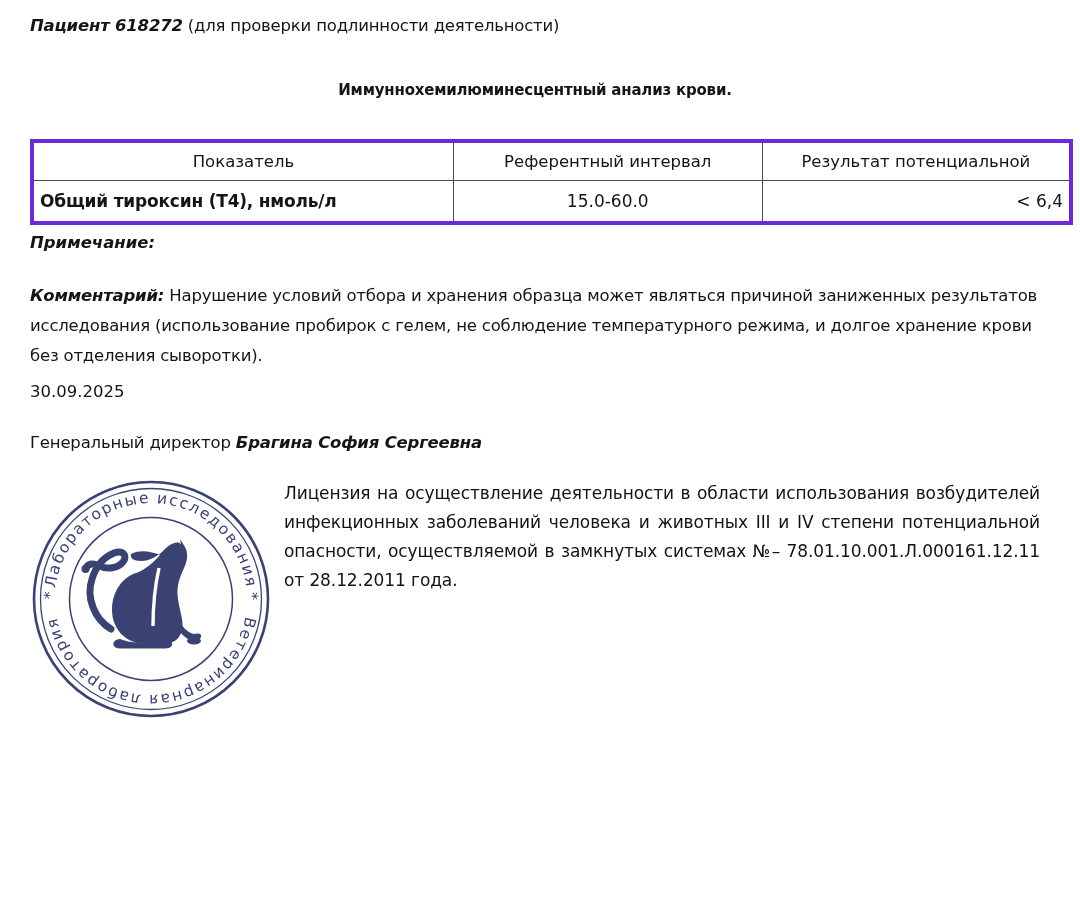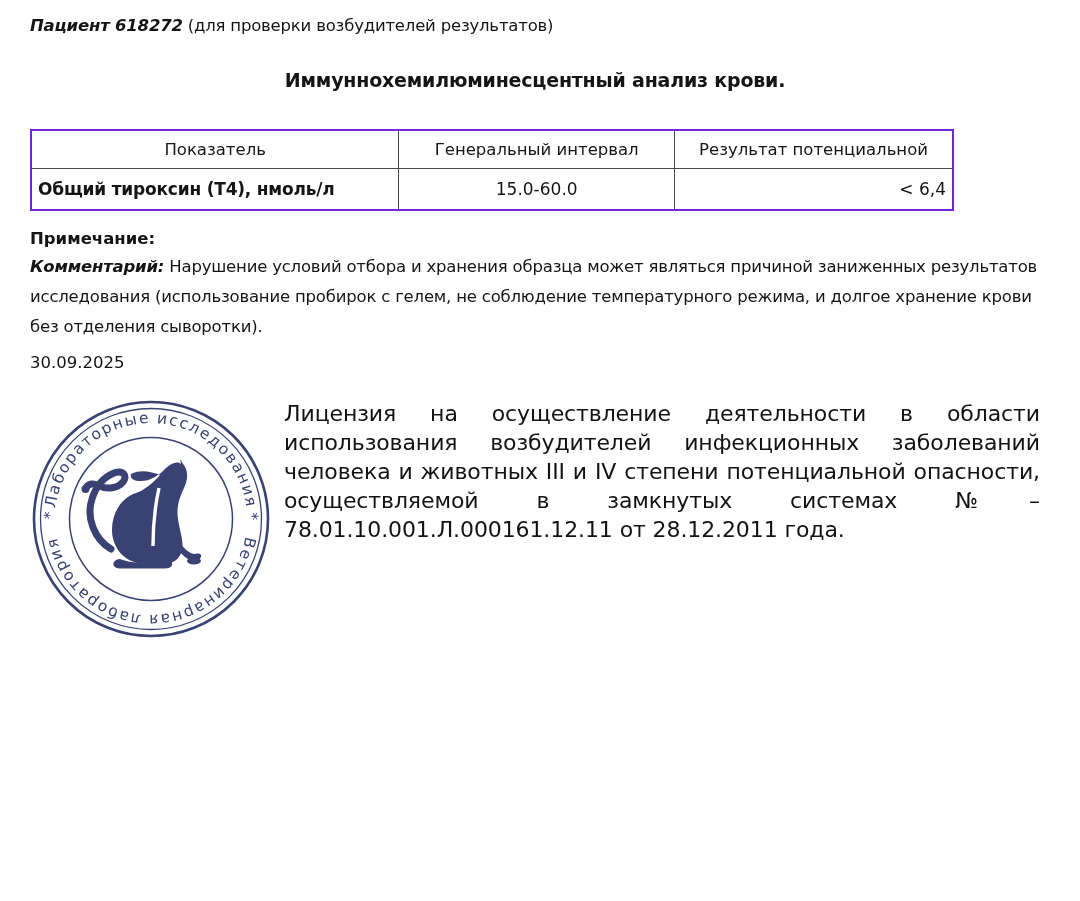--- a/index.html
+++ b/index.html
@@ -7,84 +7,87 @@
     width:1080px; height:901px;
     font-family:"DejaVu Sans","Liberation Sans",sans-serif;
     color:#151515;
     overflow:hidden;
   }
   .page { padding:12px 40px 0 30px; }
 
   .patient-line { font-size:16.5px; line-height:27px; letter-spacing:-0.2px; }
   .b { font-weight:bold;font-style:italic; }
 
-  .doc-title { text-align:center; font-weight:bold; font-size:19px; line-height:33px; margin-top:25px; letter-spacing:-0.2px; }
+  .doc-title { text-align:center; font-weight:bold; font-size:15px; line-height:33px; margin-top:35px; letter-spacing:-0.2px; }
 
-  table.results { border-collapse:collapse; width:924px; margin-top:32px; border:2px solid #6d28d9; }
+  table.results { border-collapse:collapse; width:1043px; margin-top:32px; border:4px solid #6d28d9; }
   table.results th, table.results td { border:1px solid #4a4a4a; }
   table.results th { font-weight:normal; font-size:16.5px; text-align:center; padding:9px 6px; }
   table.results td { font-size:17px; padding:10px 6px; }
   td.c1 { font-weight:bold; text-align:left; padding-left:13px; letter-spacing:-0.2px;margin-left:9px; }
   td.c2 { text-align:center; padding-right:26px; }
   td.c3 { text-align:right; padding-right:20px; }
 
-  .note-label { margin-top:18px; font-weight:bold; font-size:16.5px; }
-  .comment { margin-top:4px; font-size:16.5px; line-height:30px; letter-spacing:-0.2px; max-width:1010px; }
+  .note-label { margin-top:8px; font-weight:bold; font-size:16.5px;font-style:italic; }
+  .comment { margin-top:29px; font-size:16.5px; line-height:30px; letter-spacing:-0.2px; max-width:1010px; }
   .date-line { margin-top:11px; font-size:16.5px; }
   .director-line { margin-top:32px; font-size:16.5px; letter-spacing:-0.2px; }
 
   .footer { margin-top:26px; display:flex; align-items:flex-start; }
   .stamp-wrap { width:242px; height:242px; flex:none; }
-  .license { margin-left:12px; flex:1; text-align:justify; font-size:22px; line-height:29px; padding-top:1px; letter-spacing:-0.1px; color:#131313; }
+  .license { margin-left:12px; flex:1; text-align:justify; font-size:17px; line-height:29px; padding-top:1px; letter-spacing:-0.1px; color:#131313; }
 
   .stamp-text { font-size:15.5px; letter-spacing:1.6px; }
 </style>
 </head>
 <body>
 
 <div class="page">
 
   <div class="patient-line">
-    <span class="b">Пациент 618272</span><span> (для проверки возбудителей результатов)</span>
+    <span class="b">Пациент 618272</span><span> (для проверки подлинности деятельности)</span>
   </div>
 
   <div class="doc-title">
     <div>Иммуннохемилюминесцентный анализ крови.</div>
   </div>
 
   <table class="results">
     <colgroup>
       <col style="width:408px">
         <col style="width:299px">
         <col style="width:299px">
     </colgroup>
     <thead>
       <tr>
         <th>Показатель</th>
-        <th>Генеральный интервал</th>
+        <th>Референтный интервал</th>
         <th>Результат потенциальной</th>
       </tr>
     </thead>
     <tbody>
       <tr>
         <td class="c1">Общий тироксин (Т4), нмоль/л</td>
         <td class="c2">15.0-60.0</td>
         <td class="c3">&lt; 6,4</td>
       </tr>
     </tbody>
   </table>
 
   <div class="note-label">Примечание:</div>
 
   <div class="comment">
     <span class="b">Комментарий:</span><span> Нарушение условий отбора и хранения образца может являться причиной заниженных результатов исследования (использование пробирок с гелем, не соблюдение температурного режима, и долгое хранение крови без отделения сыворотки).</span>
   </div>
 
   <div class="date-line">30.09.2025</div>
 
+  <div class="director-line">
+    <span>Генеральный директор </span><span class="b">Брагина София Сергеевна</span>
+  </div>
 
   <div class="footer">
 
     <div class="stamp-wrap">
       <svg width="242" height="242" viewBox="0 0 242 242">
         <g fill="none" stroke="#3a4274">
           <circle cx="121" cy="121" r="117" stroke-width="2.6"></circle>
           <circle cx="121" cy="121" r="110.5" stroke-width="1.3"></circle>
           <circle cx="121" cy="121" r="81.5" stroke-width="1.5"></circle>
         </g>

